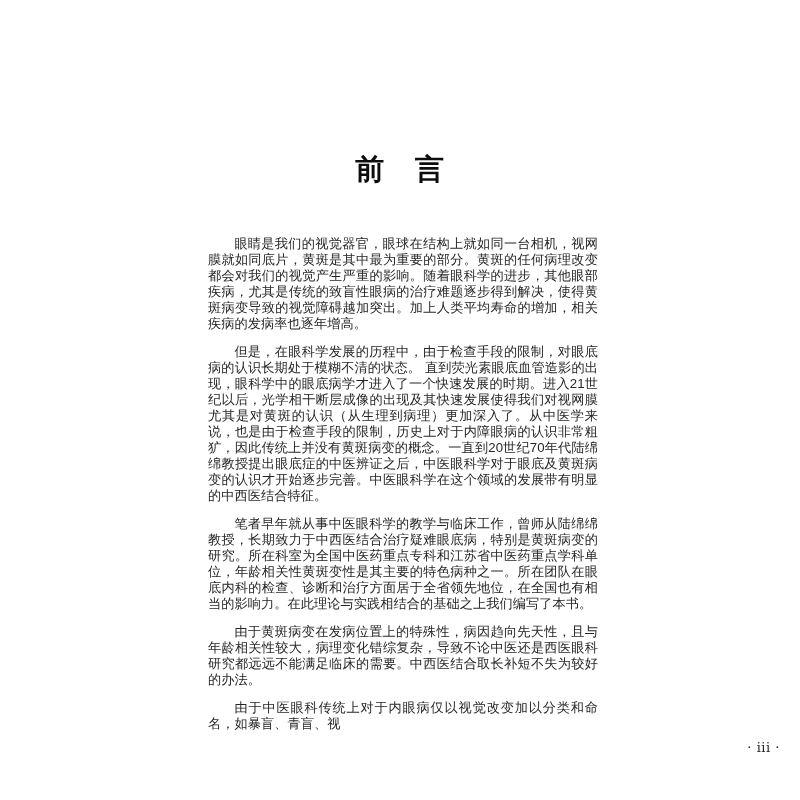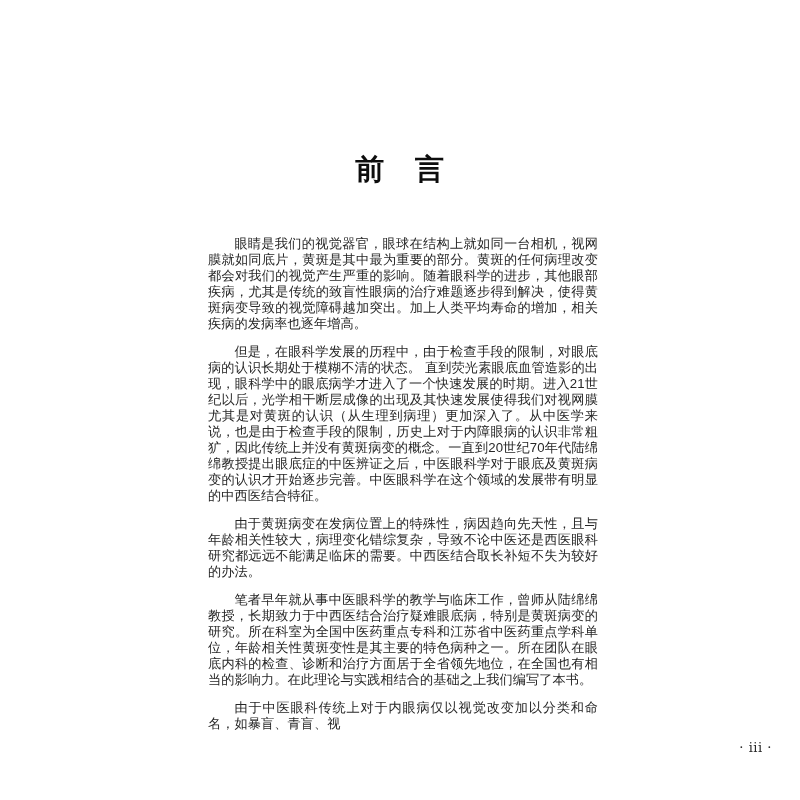--- a/index.html
+++ b/index.html
@@ -72,41 +72,41 @@
     -webkit-font-smoothing: antialiased;
     text-rendering: optimizeLegibility;
   }
 
   
   .folio {
     position: absolute;
     left: 0;
     top: 739px;
     width: 800px;
-    padding-right: 28px;
+    padding-right: 20px;
     box-sizing: border-box;
     text-align: right;
     font-family: "DejaVu Serif", "Liberation Serif", serif;
     font-size: 13px;
     line-height: 18px;
     color: #262626;
     letter-spacing: 0.04em;
     white-space: pre;
   }
 </style>
 </head>
 <body>
 
 <div class="page">
 
   <h1 class="page-title">前　言</h1>
 
   <div class="body-column">
     <p class="para">眼睛是我们的视觉器官，眼球在结构上就如同一台相机，视网膜就如同底片，黄斑是其中最为重要的部分。黄斑的任何病理改变都会对我们的视觉产生严重的影响。随着眼科学的进步，其他眼部疾病，尤其是传统的致盲性眼病的治疗难题逐步得到解决，使得黄斑病变导致的视觉障碍越加突出。加上人类平均寿命的增加，相关疾病的发病率也逐年增高。</p>
     <p class="para">但是，在眼科学发展的历程中，由于检查手段的限制，对眼底病的认识长期处于模糊不清的状态。 直到荧光素眼底血管造影的出现，眼科学中的眼底病学才进入了一个快速发展的时期。进入21世纪以后，光学相干断层成像的出现及其快速发展使得我们对视网膜尤其是对黄斑的认识（从生理到病理）更加深入了。从中医学来说，也是由于检查手段的限制，历史上对于内障眼病的认识非常粗犷，因此传统上并没有黄斑病变的概念。一直到20世纪70年代陆绵绵教授提出眼底症的中医辨证之后，中医眼科学对于眼底及黄斑病变的认识才开始逐步完善。中医眼科学在这个领域的发展带有明显的中西医结合特征。</p>
+    <p class="para">笔者早年就从事中医眼科学的教学与临床工作，曾师从陆绵绵教授，长期致力于中西医结合治疗疑难眼底病，特别是黄斑病变的研究。所在科室为全国中医药重点专科和江苏省中医药重点学科单位，年龄相关性黄斑变性是其主要的特色病种之一。所在团队在眼底内科的检查、诊断和治疗方面居于全省领先地位，在全国也有相当的影响力。在此理论与实践相结合的基础之上我们编写了本书。</p>
     <p class="para">由于黄斑病变在发病位置上的特殊性，病因趋向先天性，且与年龄相关性较大，病理变化错综复杂，导致不论中医还是西医眼科研究都远远不能满足临床的需要。中西医结合取长补短不失为较好的办法。</p>
-    <p class="para">笔者早年就从事中医眼科学的教学与临床工作，曾师从陆绵绵教授，长期致力于中西医结合治疗疑难眼底病，特别是黄斑病变的研究。所在科室为全国中医药重点专科和江苏省中医药重点学科单位，年龄相关性黄斑变性是其主要的特色病种之一。所在团队在眼底内科的检查、诊断和治疗方面居于全省领先地位，在全国也有相当的影响力。在此理论与实践相结合的基础之上我们编写了本书。</p>
     <p class="para">由于中医眼科传统上对于内眼病仅以视觉改变加以分类和命名，如暴盲、青盲、视</p>
   </div>
 
   <div class="folio">· iii ·</div>
 
 </div>
 
 </body></html>

